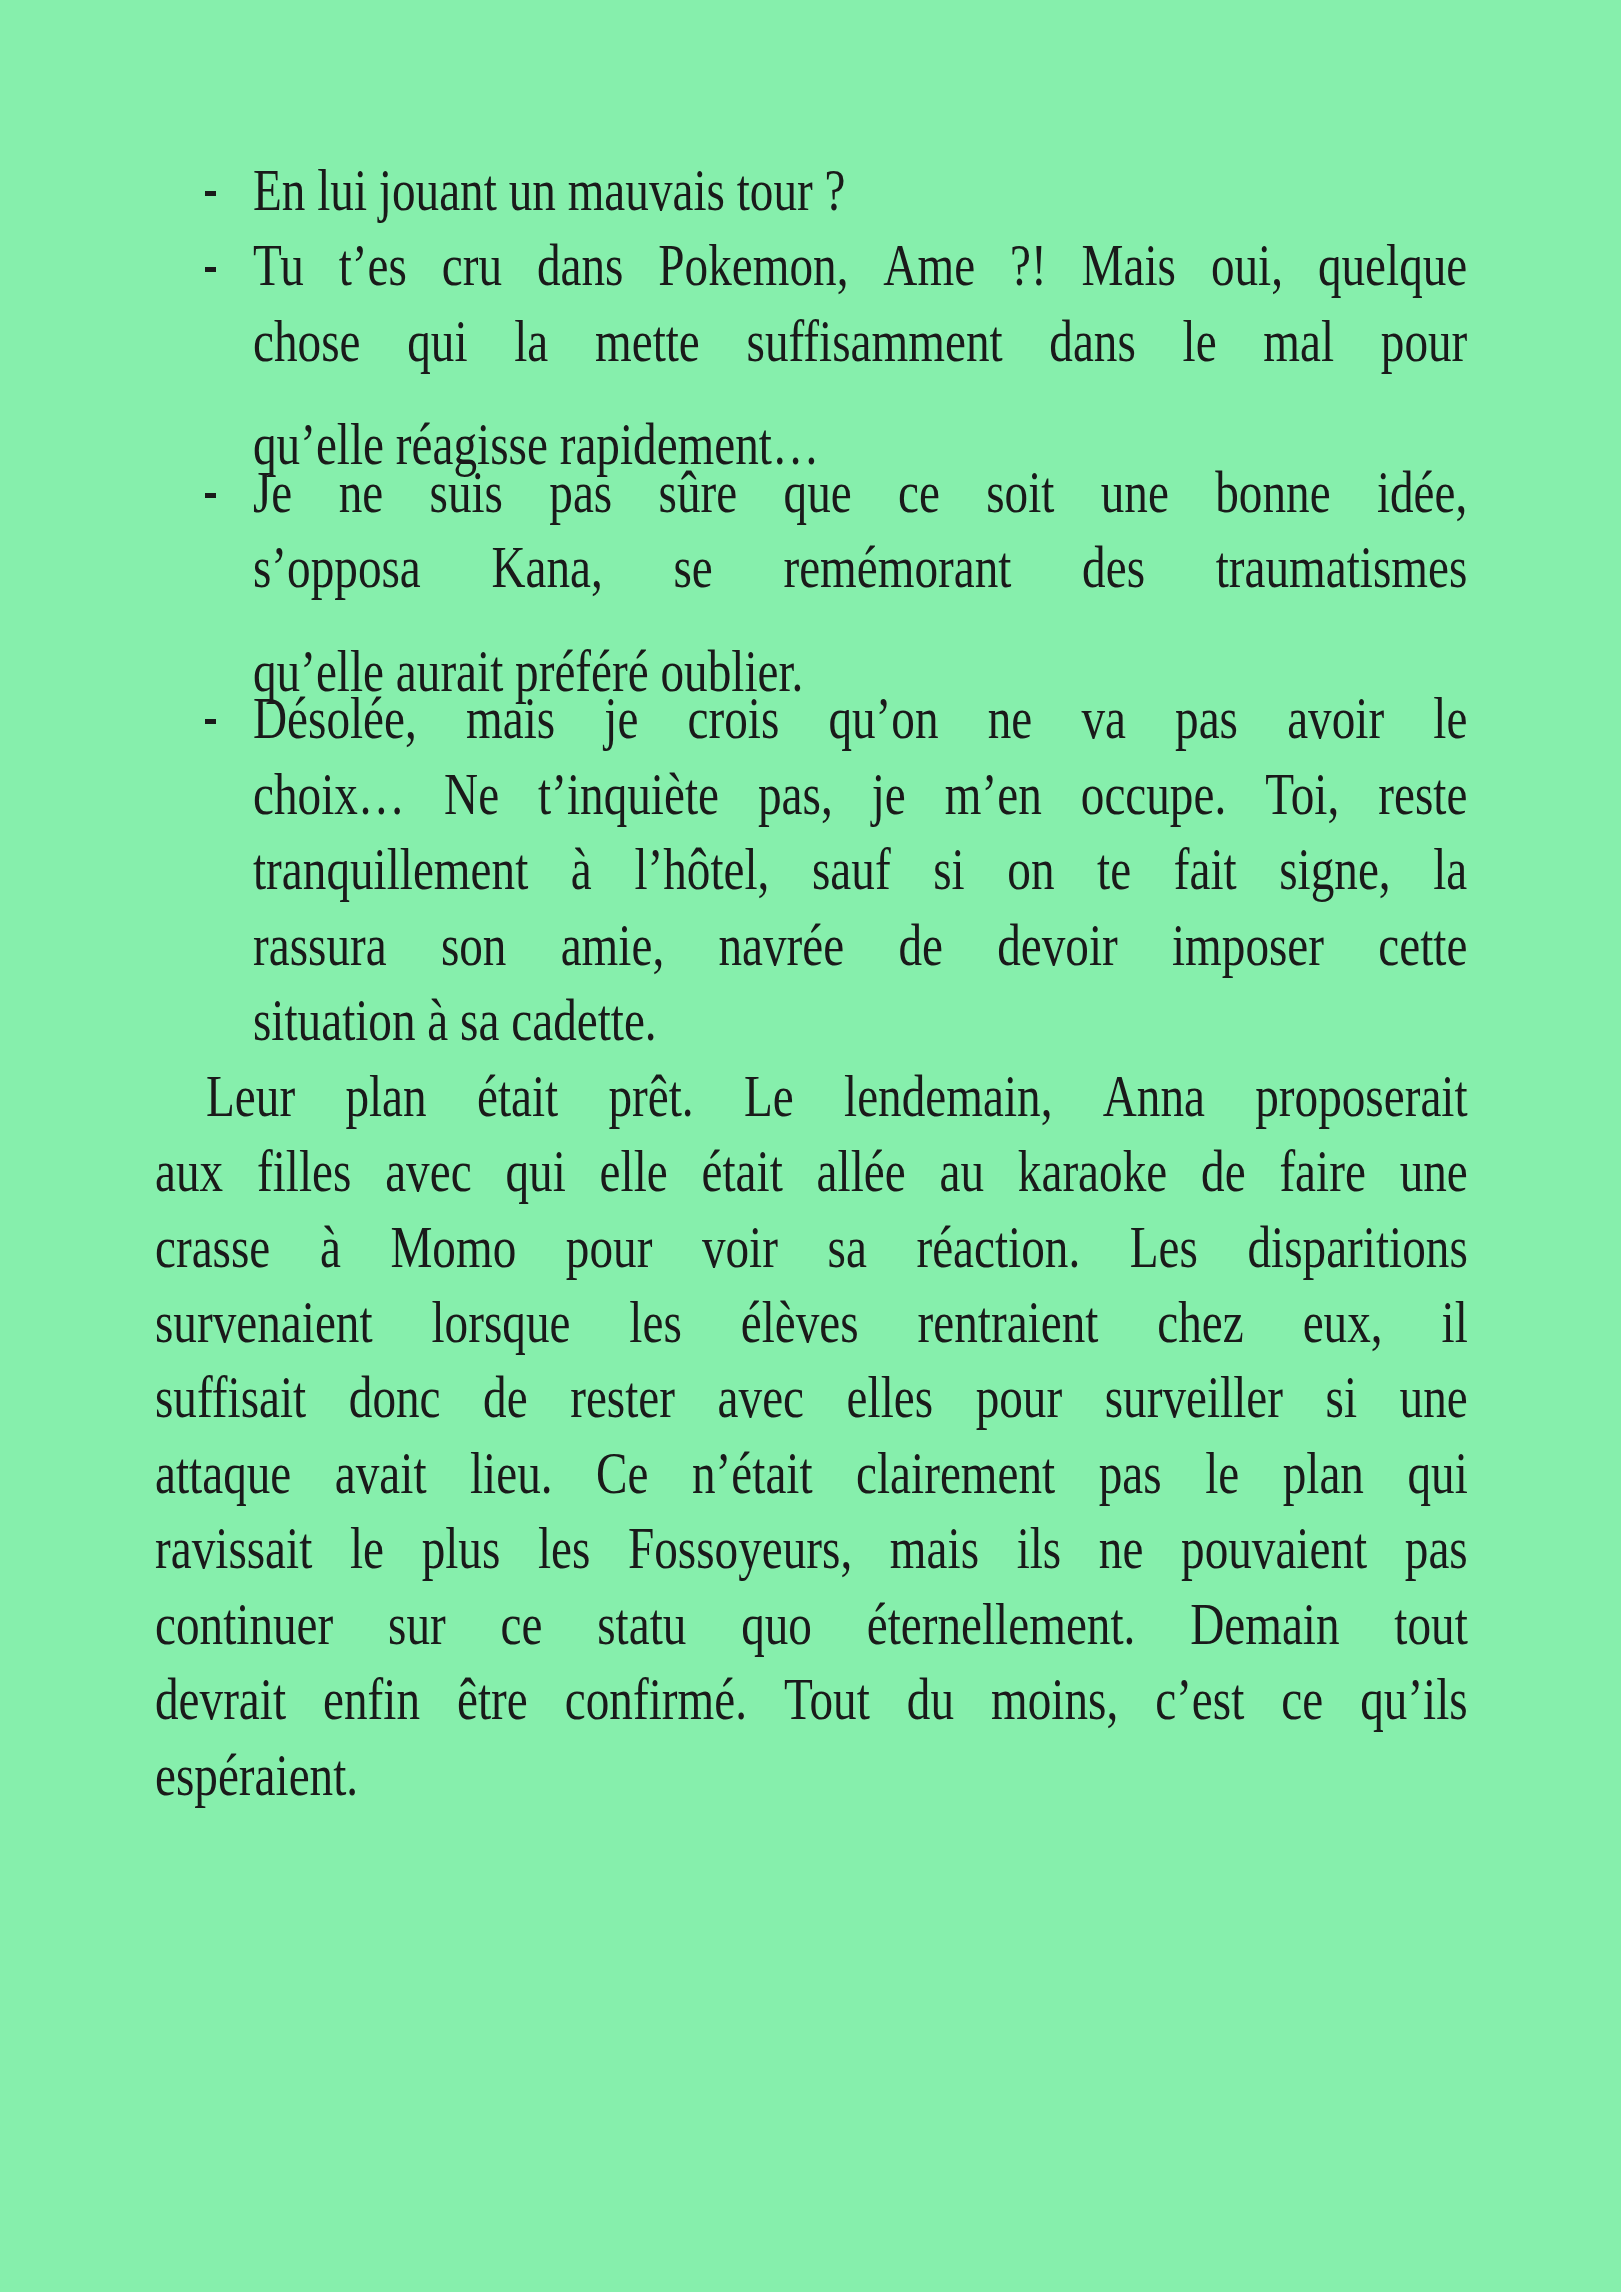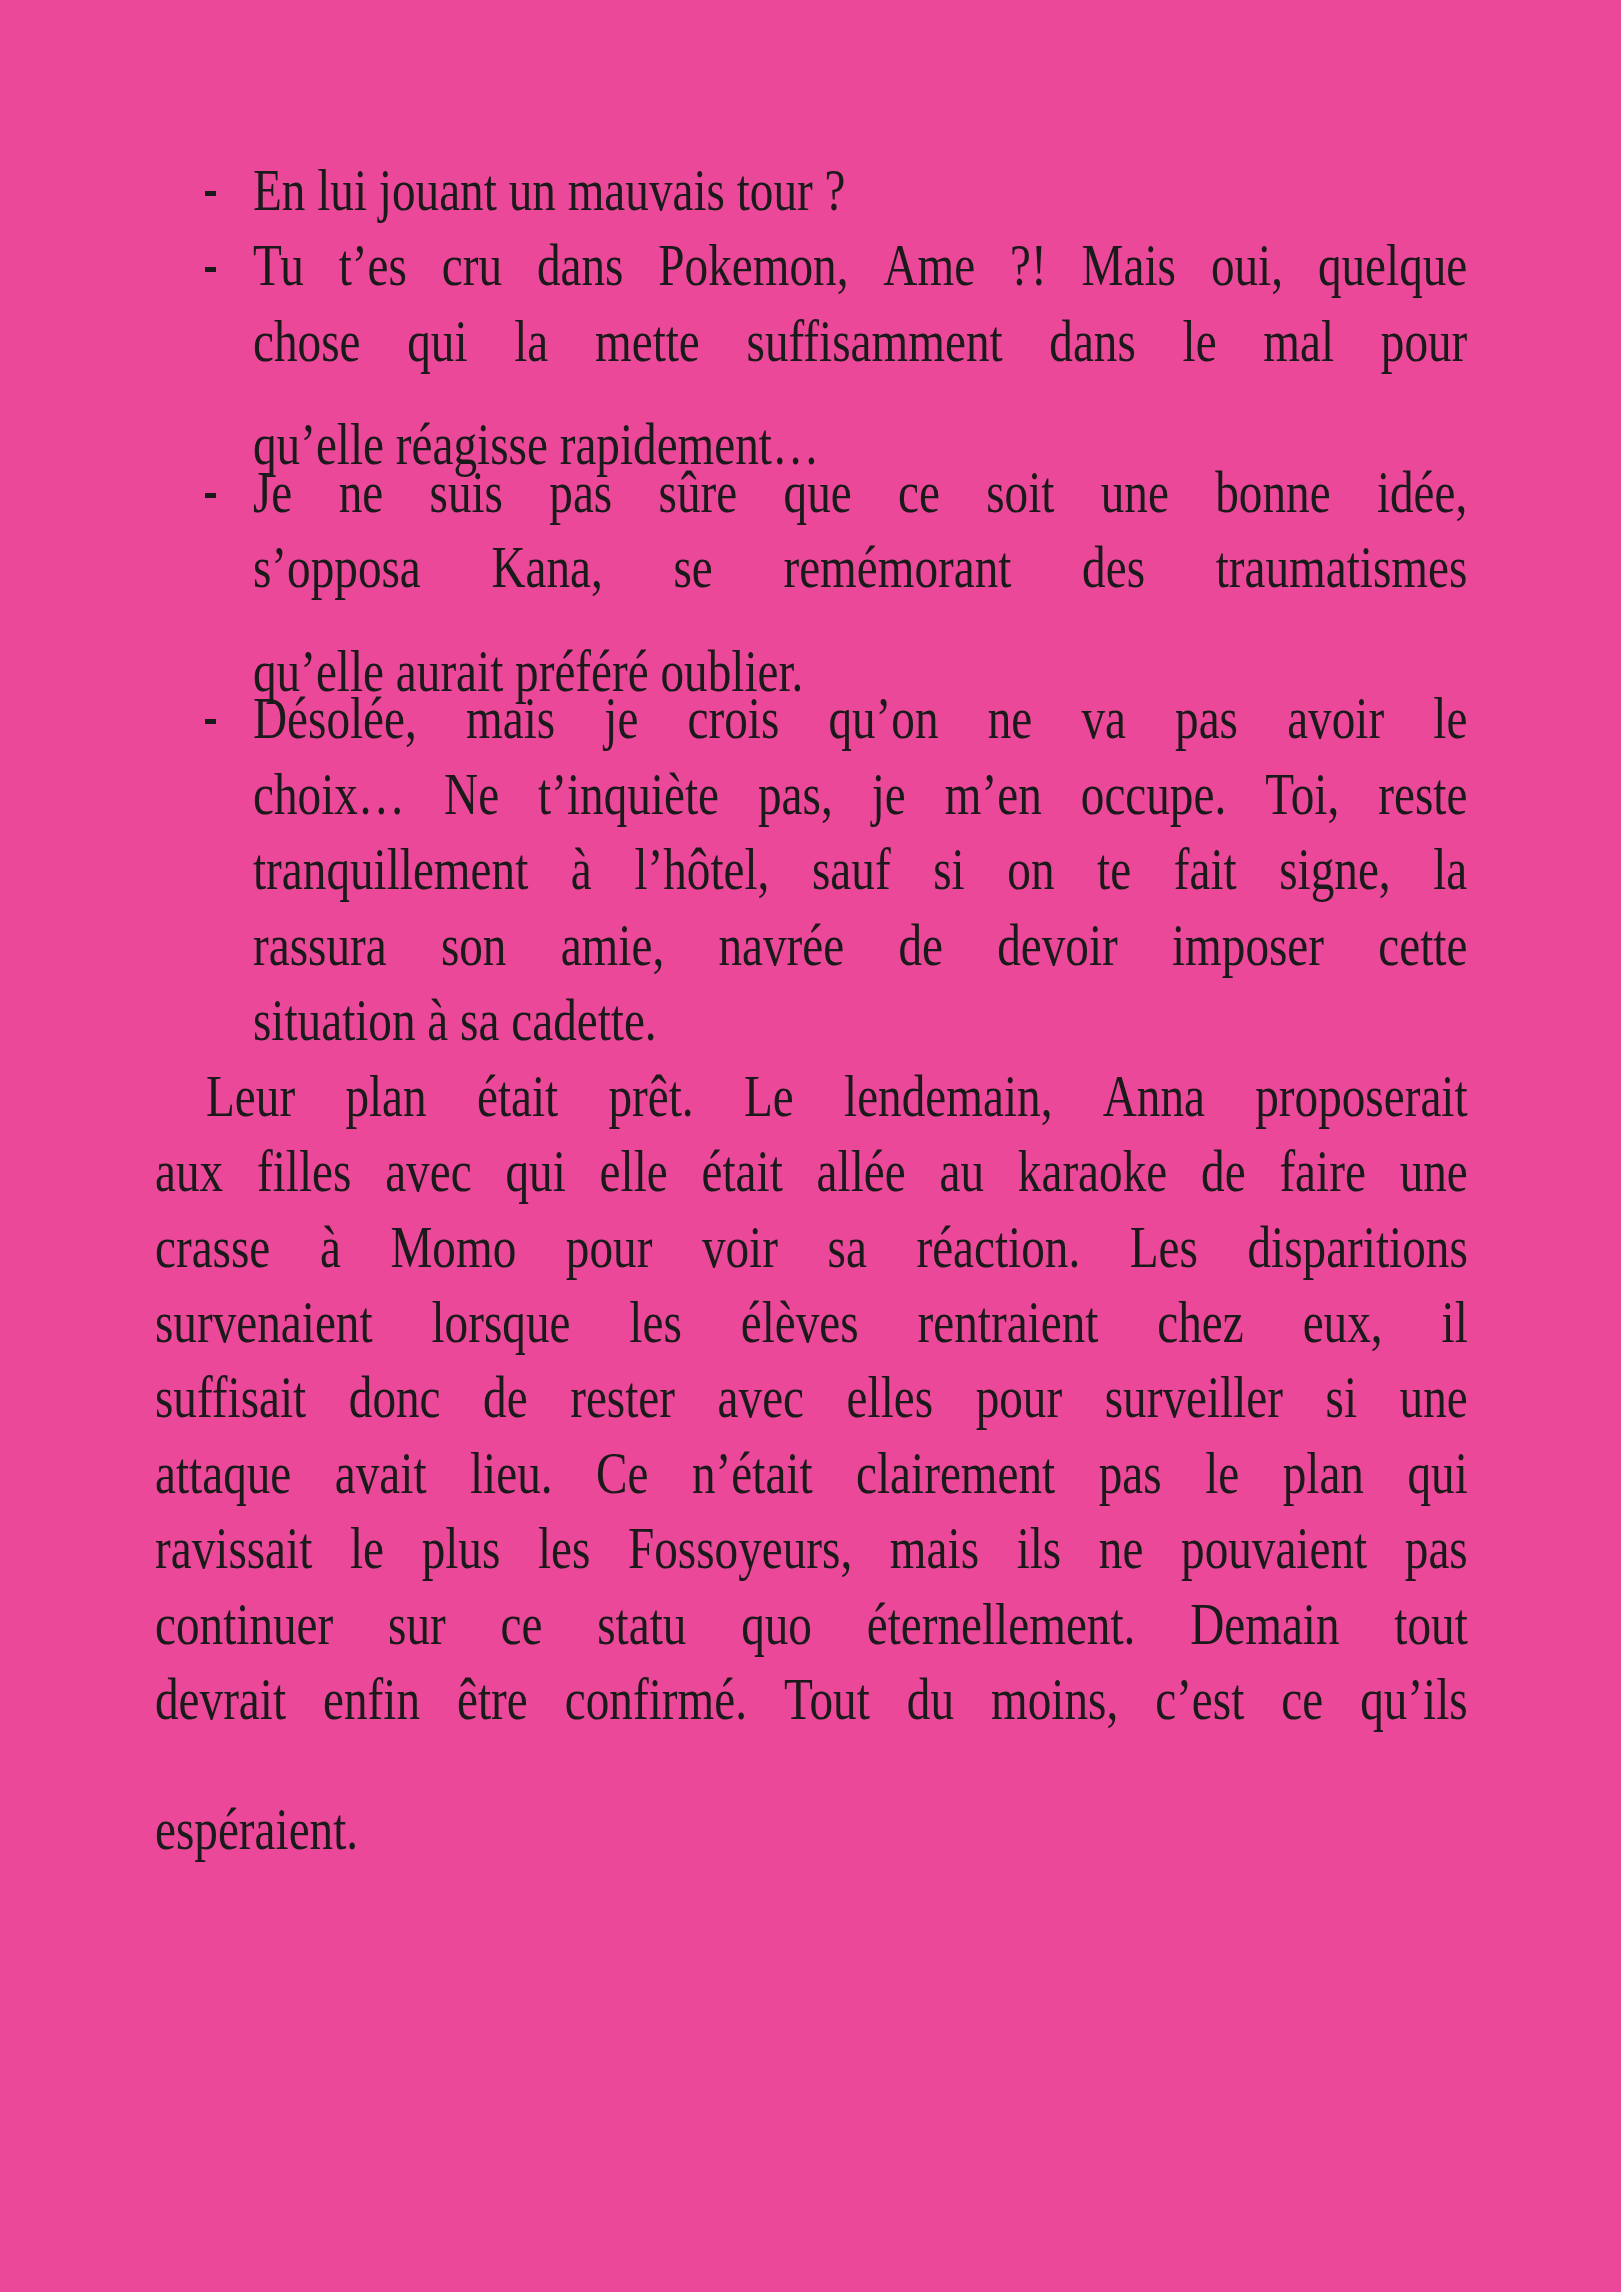--- a/index.html
+++ b/index.html
@@ -1,17 +1,17 @@
 <!DOCTYPE html>
 <html><head>
 <meta charset="utf-8">
 <style>
   html, body { margin: 0; padding: 0; background: #ffffff; }
   body { width: 1621px; height: 2293px; position: relative; overflow: hidden; }
-  .page { position: absolute; left: 0; top: 0; width: 1621px; height: 2293px; background: #ec4899; }
+  .page { position: absolute; left: 0; top: 0; width: 1621px; height: 2293px; background: #86efac; }
   .line {
     position: absolute;
     height: 75px;
     font-family: "Liberation Serif", serif;
     font-size: 59px;
     line-height: 75px;
     color: #1a1a1a;
     white-space: nowrap;
     transform-origin: 0 0;
   }
@@ -267,16 +267,16 @@
           <span>être</span>
           <span>confirmé.</span>
           <span>Tout</span>
           <span>du</span>
           <span>moins,</span>
           <span>c’est</span>
           <span>ce</span>
           <span>qu’ils</span>
         </span>
       </div>
-      <div class="line" style="left: 155px; top: 1792px;"><span class="inner" style="transform: scaleX(0.8);">espéraient.</span></div>
+      <div class="line" style="left: 155px; top: 1738px;"><span class="inner" style="transform: scaleX(0.8);">espéraient.</span></div>
     </div>
   </div>
 
 
 </body></html>

